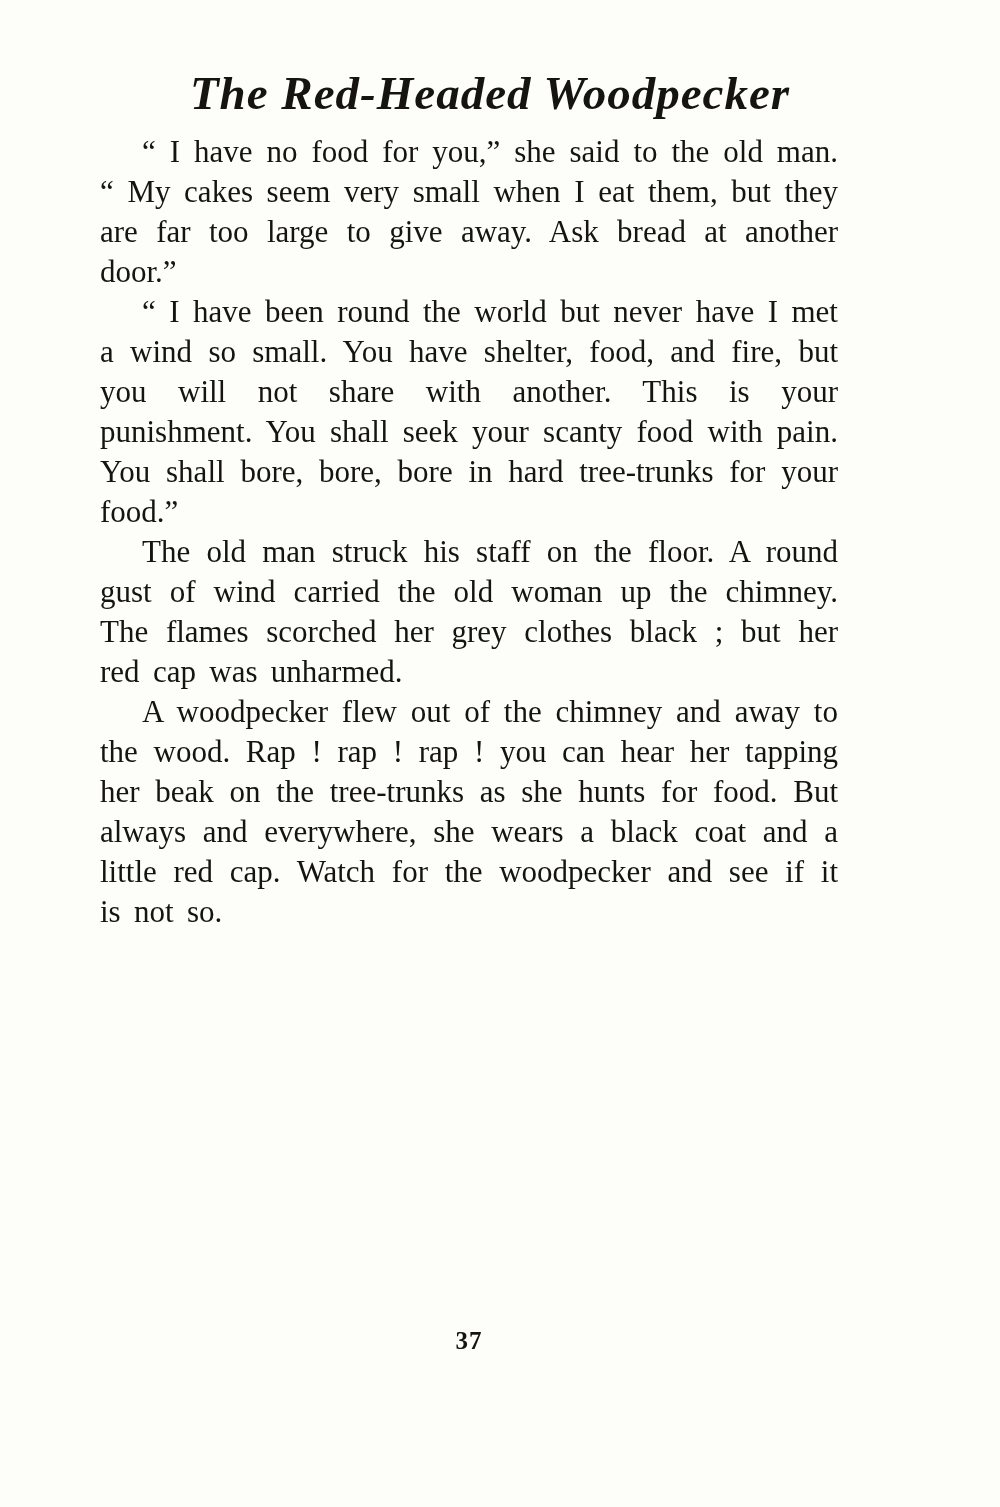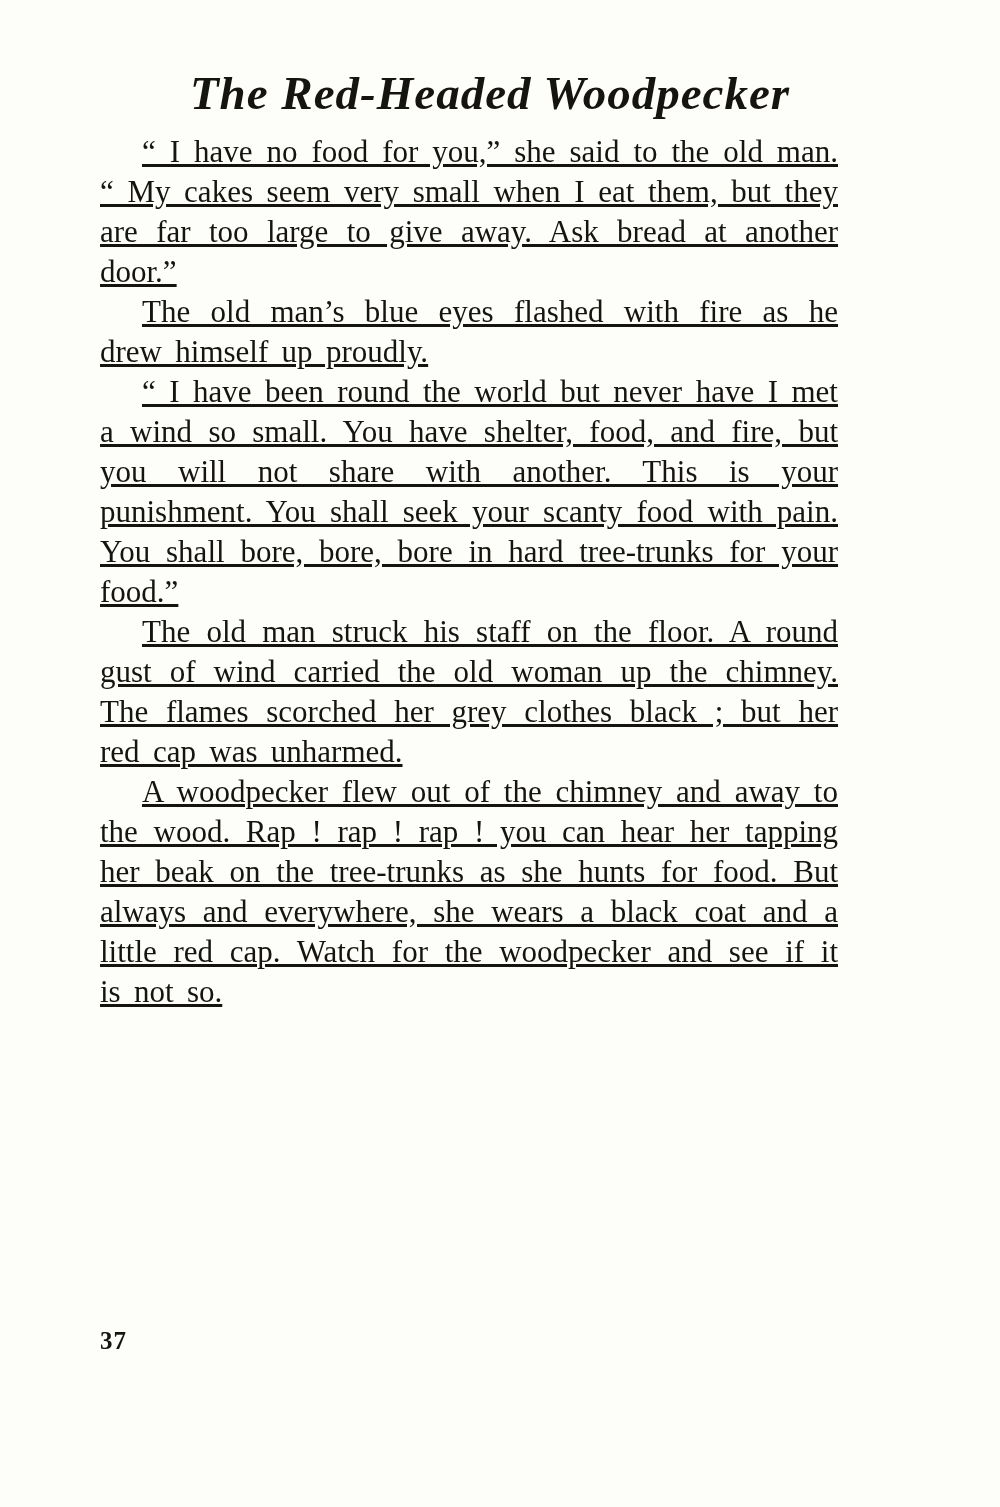--- a/index.html
+++ b/index.html
@@ -32,43 +32,41 @@
     width: 738px;
     margin: 0 0 0 100px;
   }
   .body-text p {
     margin: 0;
     font-size: 31px;
     line-height: 40px;
     text-align: justify;
     text-indent: 42px;
     word-spacing: 0.18em;
-    text-decoration: underline;
   }
   .page-number {
     position: absolute;
     left: 100px;
     width: 738px;
     top: 1327px;
-    text-align: left;
+    text-align: center;
     font-size: 25px;
     font-weight: bold;
     letter-spacing: 1px;
   }
 </style>
 </head>
 <body>
 
 <div class="page">
 
   <h1 class="title">The Red-Headed Woodpecker</h1>
 
   <div class="body-text">
     <p>“ I have no food for you,” she said to the old man.  “ My cakes seem very small when I eat them, but they are far too large to give away.  Ask bread at another door.”</p>
-    <p>The old man’s blue eyes flashed with fire as he drew himself up proudly.</p>
     <p>“ I have been round the world but never have I met a wind so small.  You have shelter, food, and fire, but you will not share with another.  This is your punishment.  You shall seek your scanty food with pain.  You shall bore, bore, bore in hard tree-trunks for your food.”</p>
     <p>The old man struck his staff on the floor. A round gust of wind carried the old woman up the chimney.  The flames scorched her grey clothes black ; but her red cap was unharmed.</p>
     <p>A woodpecker flew out of the chimney and away to the wood.  Rap ! rap ! rap ! you can hear her tapping her beak on the tree-trunks as she hunts for food.  But always and everywhere, she wears a black coat and a little red cap.  Watch for the woodpecker and see if it is not so.</p>
   </div>
 
   <div class="page-number">37</div>
 
 </div>
 
 </body></html>

